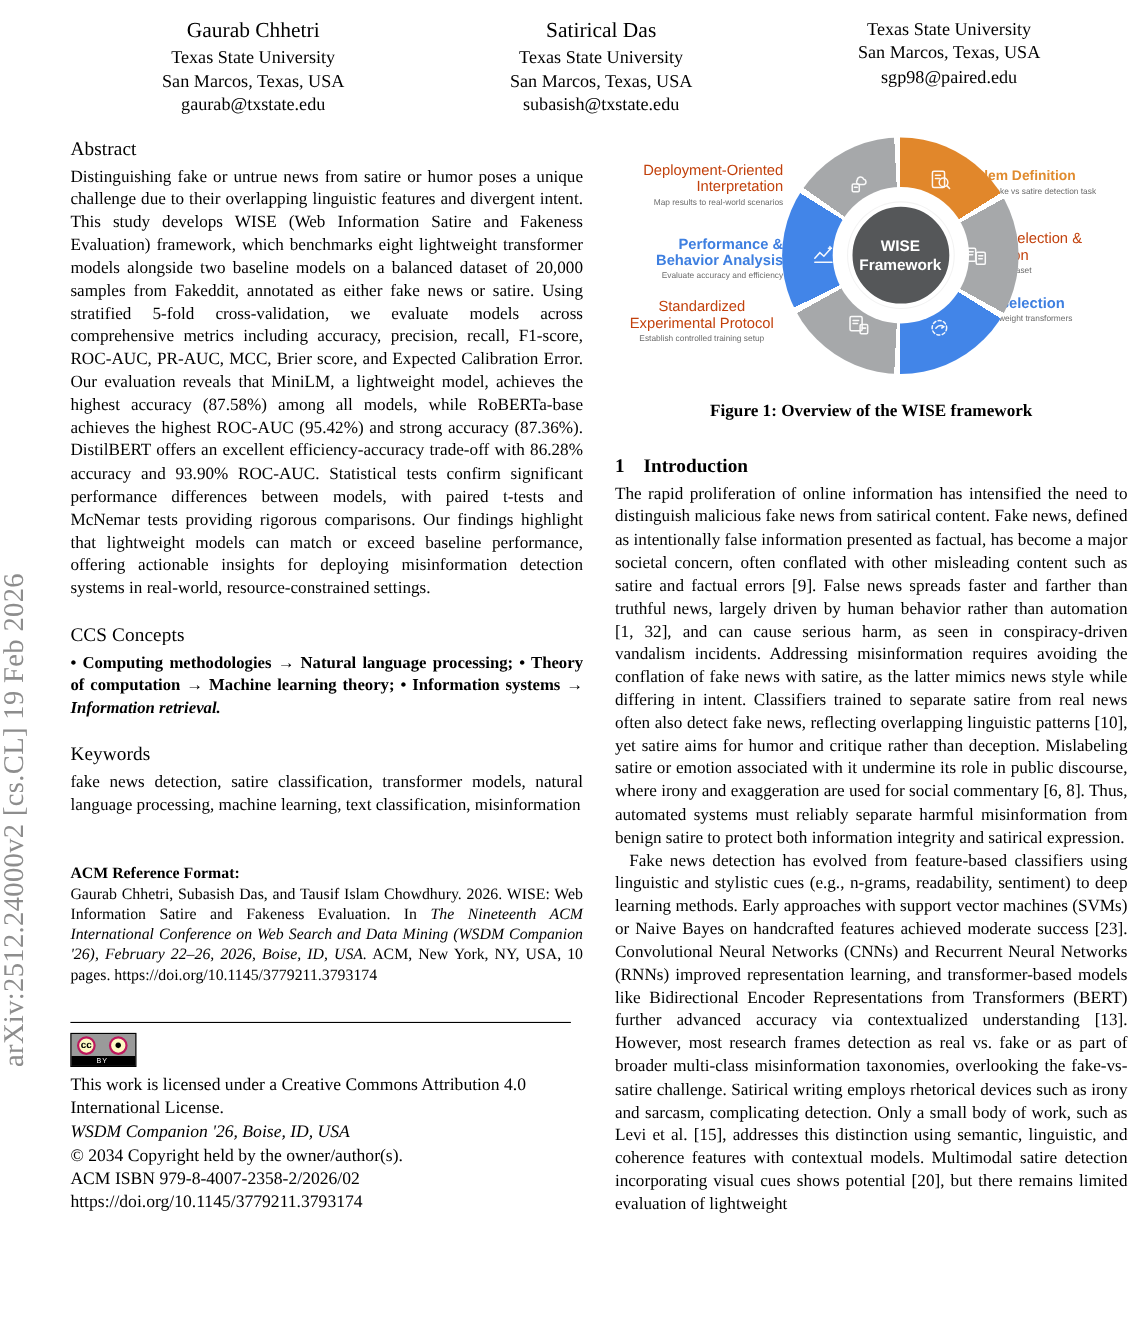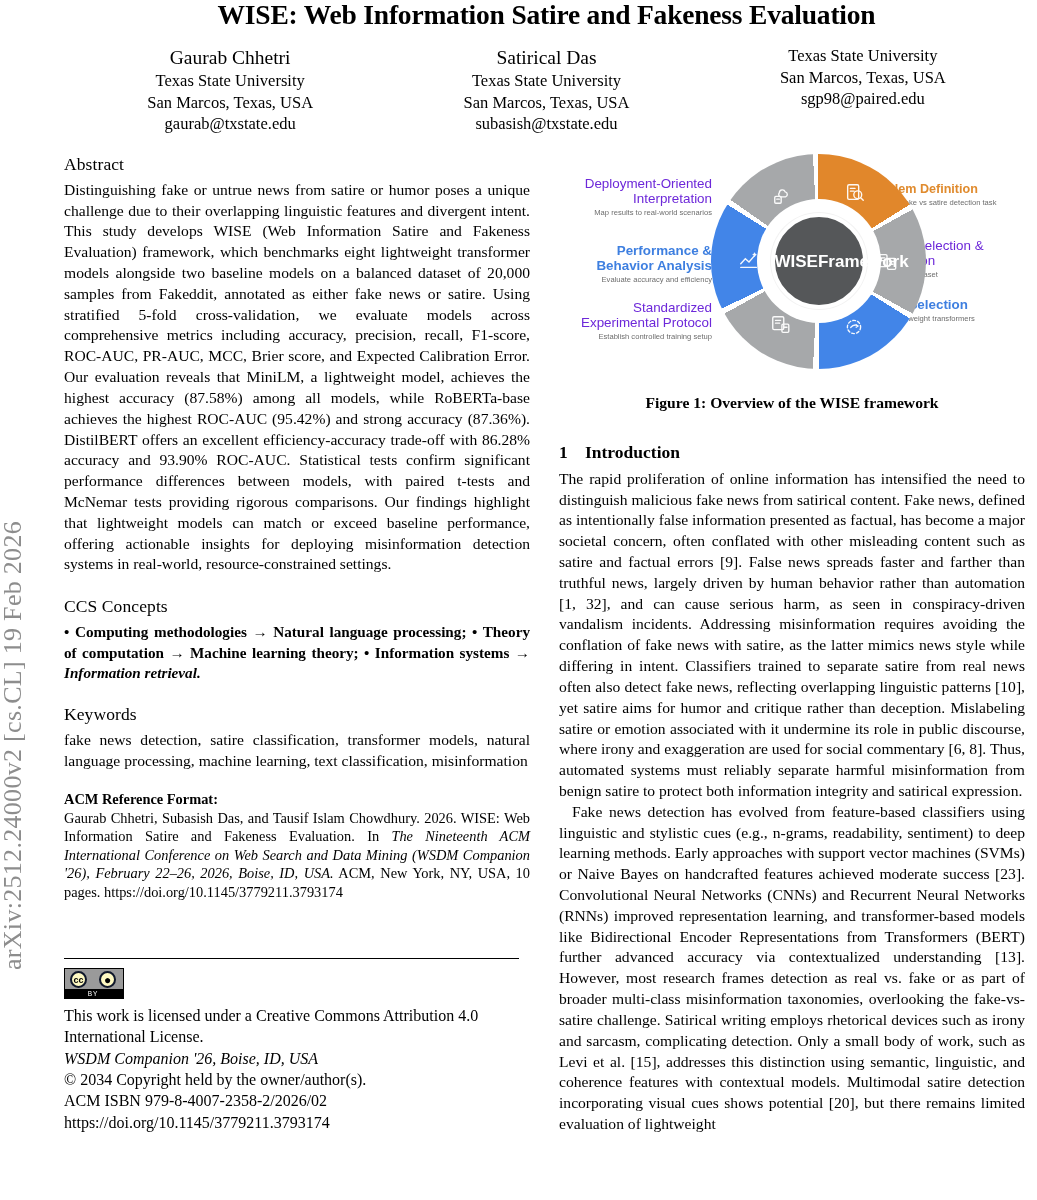--- a/index.html
+++ b/index.html
@@ -108,21 +108,21 @@
   p.ccs i { font-weight: bold; font-style: italic; }
 
   p.keywords {
     font-size: 15.6px;
     line-height: 1.34;
     text-align: justify;
   }
 
   
   .refblock {
-    margin-top: 18px;
+    margin-top: 42px;
     font-size: 14.4px;
     line-height: 1.29;
     text-align: justify;
   }
   .refblock .hd { font-weight: bold; display: block; }
   .refblock i { font-style: italic; }
 
   
   .license {
     position: absolute;
@@ -145,21 +145,21 @@
   .cc-badge .row1 {
     display: flex;
     align-items: center;
     gap: 12px;
     padding: 2px 7px 1px 5px;
   }
   .cc-circ {
     width: 17px; height: 17px;
     border-radius: 50%;
     background: #fef9c3;
-    border: 2px solid #0f172a;
+    border: 2px solid #be185d;
     color: #000;
     font-size: 9px;
     font-weight: bold;
     display: flex;
     align-items: center;
     justify-content: center;
     font-family: "Liberation Sans", sans-serif;
   }
   .cc-circ.i-mark { font-size: 12px; }
   .cc-badge .row2 {
@@ -200,25 +200,26 @@
   }
   .hub {
     position: absolute;
     left: 50%; top: 50%;
     transform: translate(-50%, -50%);
     width: 96px; height: 96px;
     border-radius: 50%;
     background: #555759;
     border: 4px solid #ffffff;
     display: flex;
-    flex-direction: row;
+    flex-direction: column;
     align-items: center;
+    justify-content: center;
     color: #ffffff;
     font-weight: bold;
-    font-size: 17px;
+    font-size: 14px;
     line-height: 1.25;
     z-index: 5;
     box-shadow: 0 0 0 1px rgba(0,0,0,0.05);
   }
 
   .seg-icon {
     position: absolute;
     width: 22px; height: 22px;
     z-index: 4;
     opacity: 0.95;
@@ -238,33 +239,32 @@
   .lbl .s {
     font-size: 7.6px;
     line-height: 1.22;
     color: #6d6d6d;
     margin-top: 2px;
   }
   .lbl.right { left: 307px; text-align: left; }
   .lbl.left  { left: 5px;  width: 148px; text-align: right; }
   .lbl .t.orange { color: #e08b2e; }
   .lbl .t.blue   { color: #3e7fe0; }
-  .lbl .t.gray   { color: #6d28d9; }
+  .lbl .t.gray   { color: #c2410c; }
   .lbl .s.wide { width: 160px; }
 </style>
 </head>
 <body>
 
 <div class="arxiv-stamp">
   <span>arXiv:2512.24000v2  [cs.CL]  19 Feb 2026</span>
 </div>
 
 <div class="page">
 
-  <div class="paper-title">WISE: Web Information Satire and Fakeness Evaluation</div>
 
   <div class="authors">
     <div class="author-col">
       <div class="author-name">Gaurab Chhetri</div>
       <div class="author-line">Texas State University</div>
       <div class="author-line">San Marcos, Texas, USA</div>
       <div class="author-line">gaurab@txstate.edu</div>
     </div>
     <div class="author-col">
       <div class="author-name">Satirical Das</div>
@@ -333,21 +333,21 @@
           </div>
 
           <div class="lbl left" style="top:22px;">
             <div class="t gray" style="font-size:13.4px;font-weight:normal;">Deployment-Oriented Interpretation</div>
             <div class="s">Map results to real-world scenarios</div>
           </div>
           <div class="lbl left" style="top:89px;">
             <div class="t blue" style="font-size:13.4px;">Performance &amp; Behavior Analysis</div>
             <div class="s">Evaluate accuracy and efficiency</div>
           </div>
-          <div class="lbl left" style="top:146px;">
+          <div class="lbl left" style="top:146px;text-align:center;">
             <div class="t gray" style="font-size:13.4px;font-weight:normal;">Standardized Experimental Protocol</div>
             <div class="s">Establish controlled training setup</div>
           </div>
 
           <div class="donut-wrap">
             <svg viewBox="0 0 215 215" width="215" height="215">
 
               <g>
 
                 <path fill="#e1872b" d="M 107.5 107.5 m 0 0

